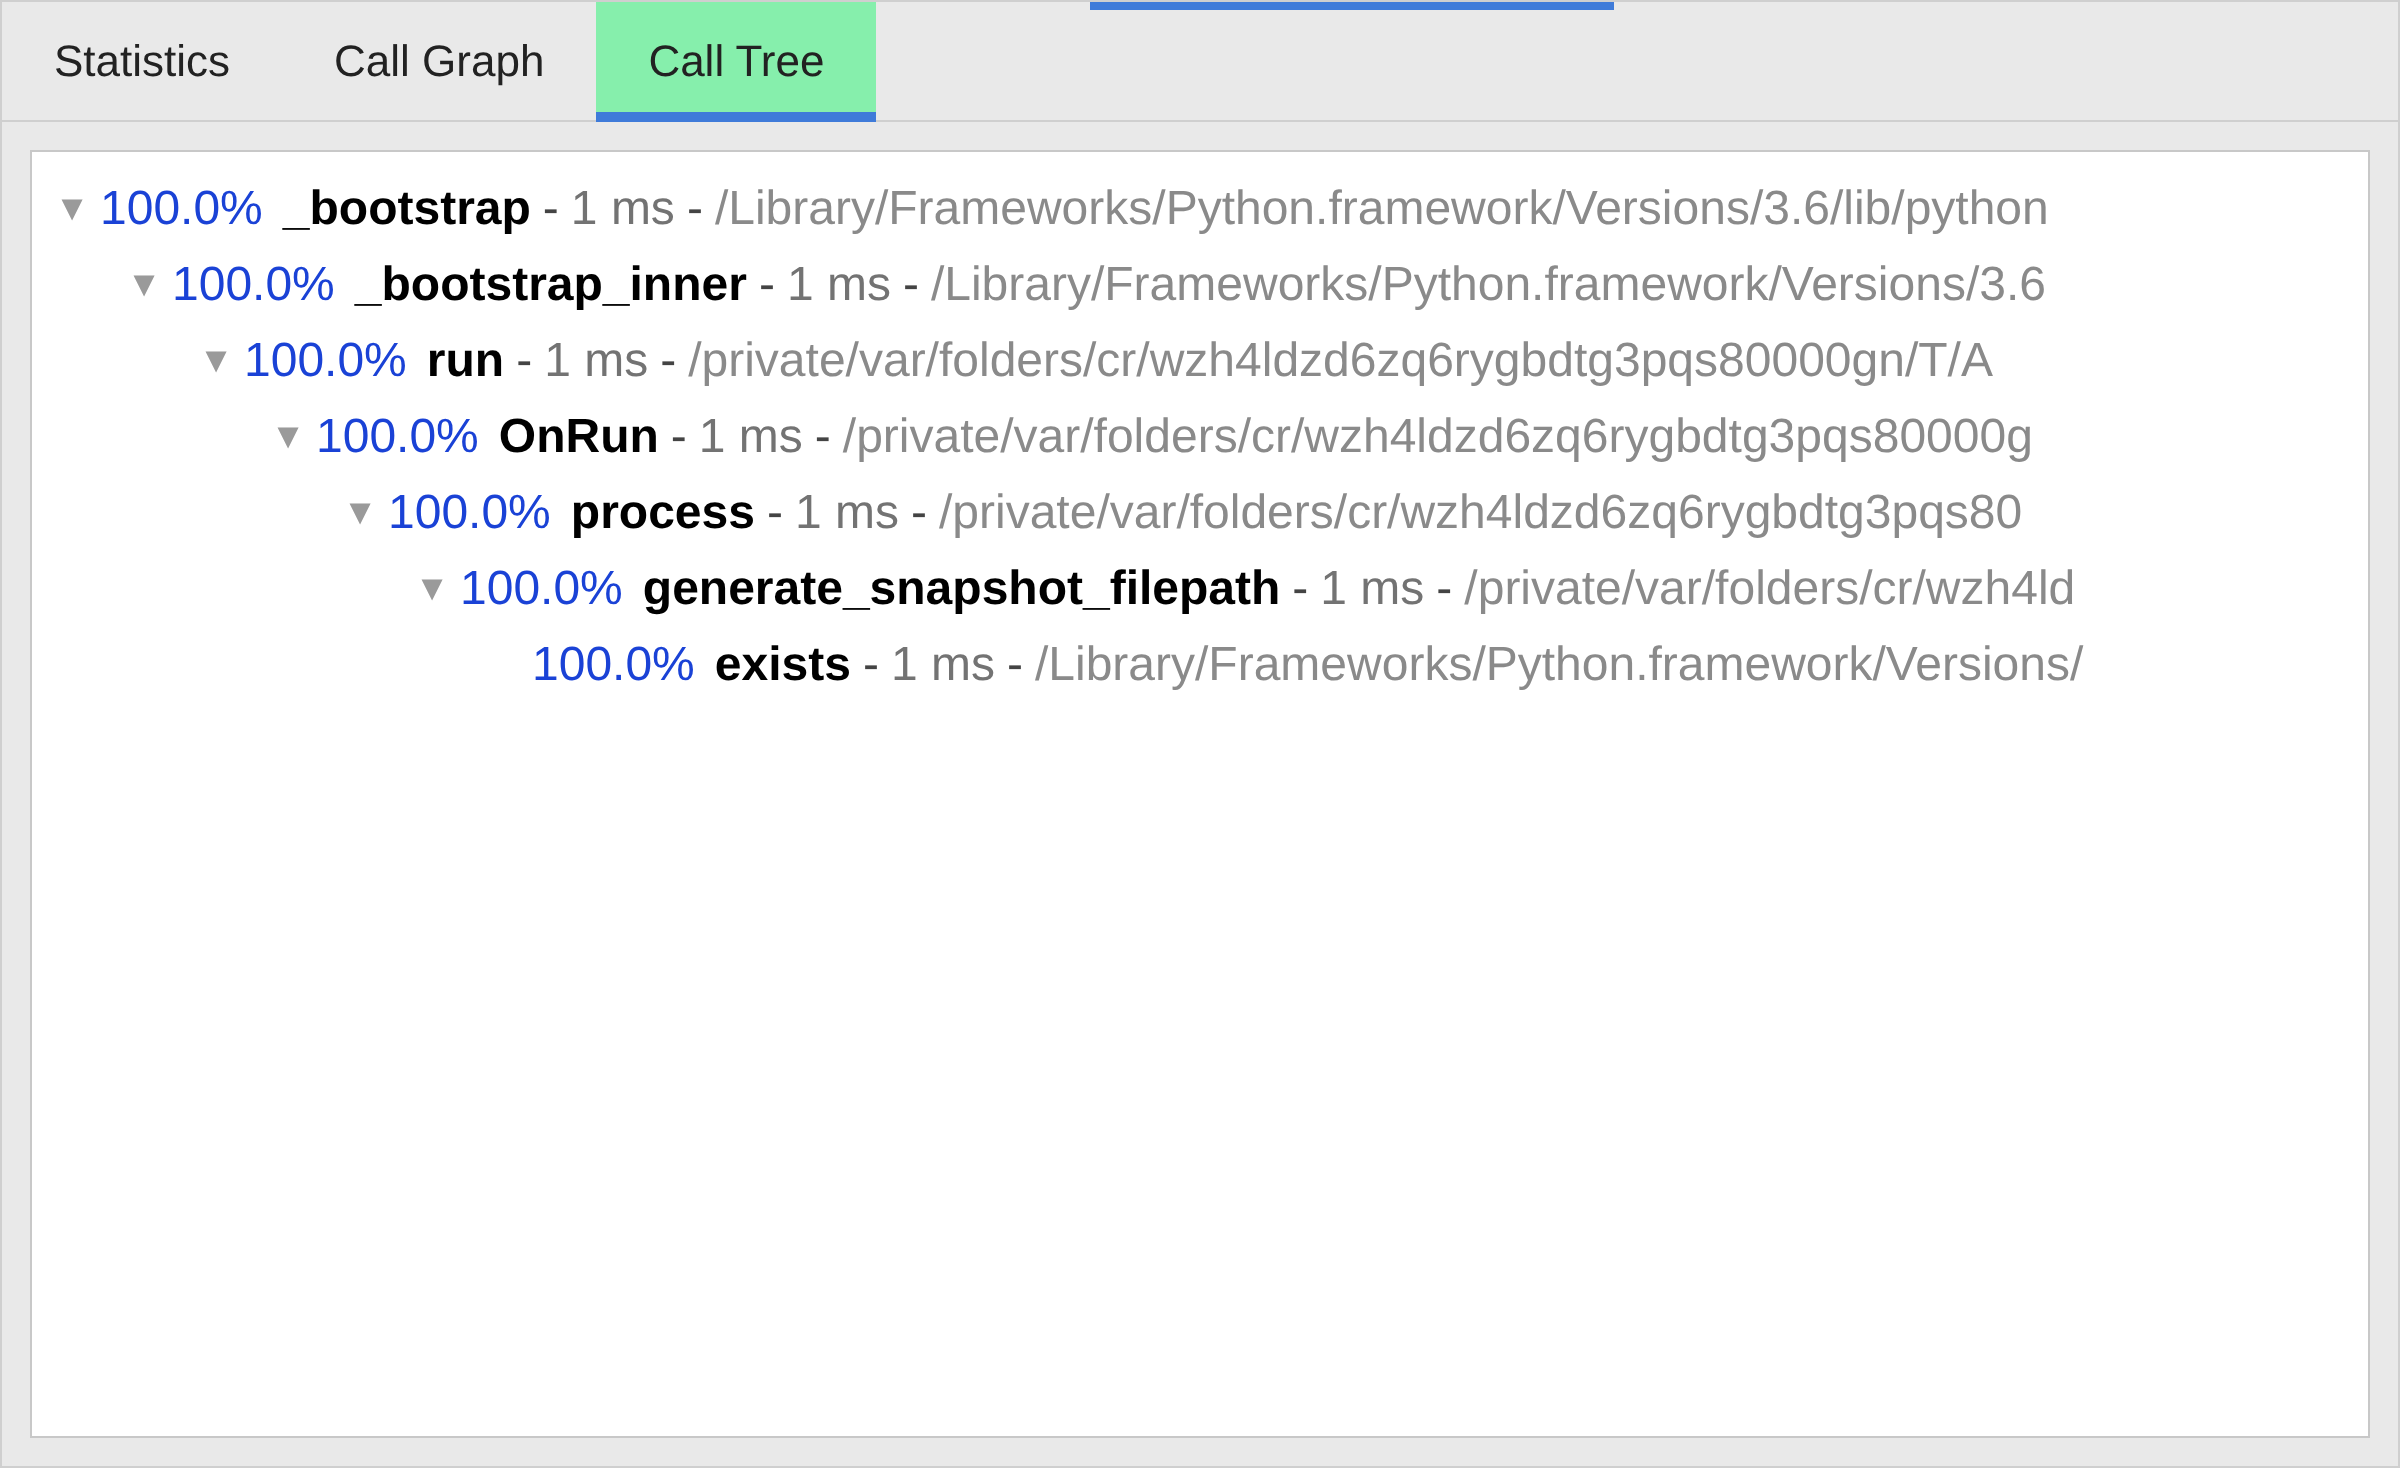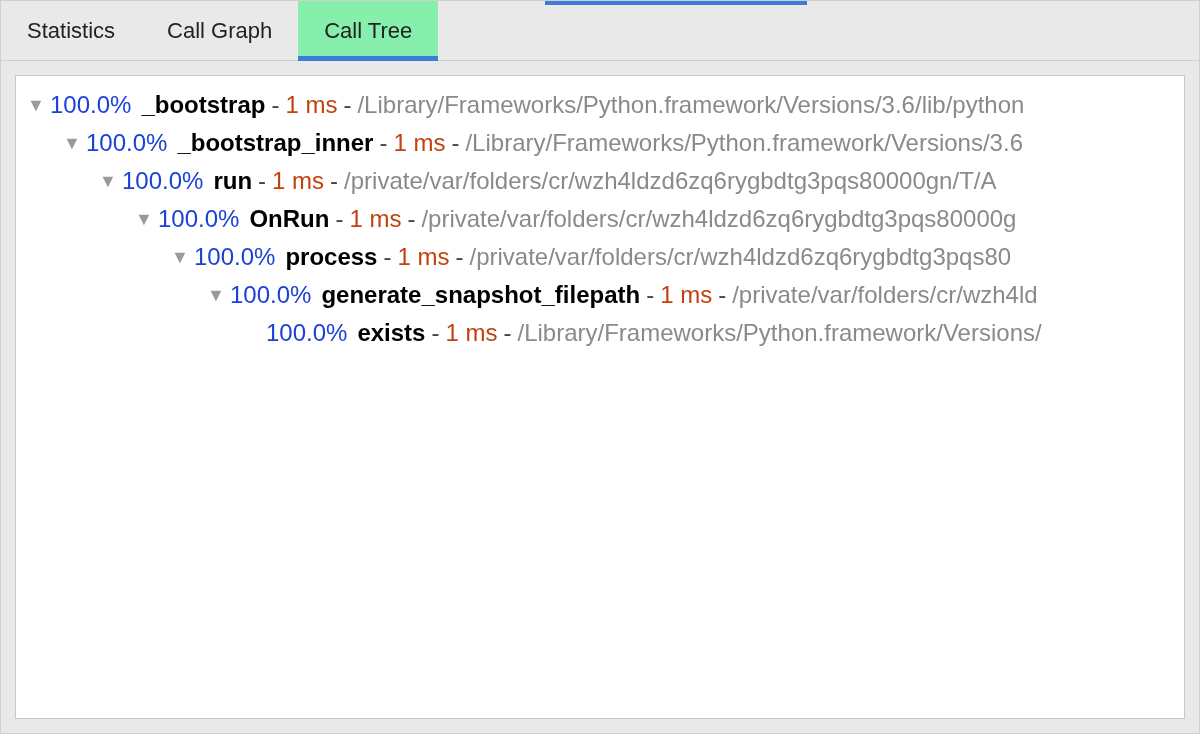--- a/index.html
+++ b/index.html
@@ -68,21 +68,21 @@
     color: #9a9a9a;
     font-size: 18px;
     cursor: pointer;
     position: relative;
     top: -2px;
   }
   .disclosure.empty { visibility: hidden; }
   .pct { color: #1a42d6; font-weight: 400; margin-right: 10px; }
   .fname { color: #000; font-weight: 700; text-align: right; }
   .sep { color: #444; margin: 0 6px; }
-  .time { color: #c2410c; }
+  .time { color: #737373; }
   .path { color: #8a8a8a; }
 </style>
 </head>
 <body>
 
 <div class="tabs">
   <div class="top-accent"></div>
   <div class="tab">Statistics</div>
   <div class="tab">Call Graph</div>
   <div class="tab active">Call Tree</div>

